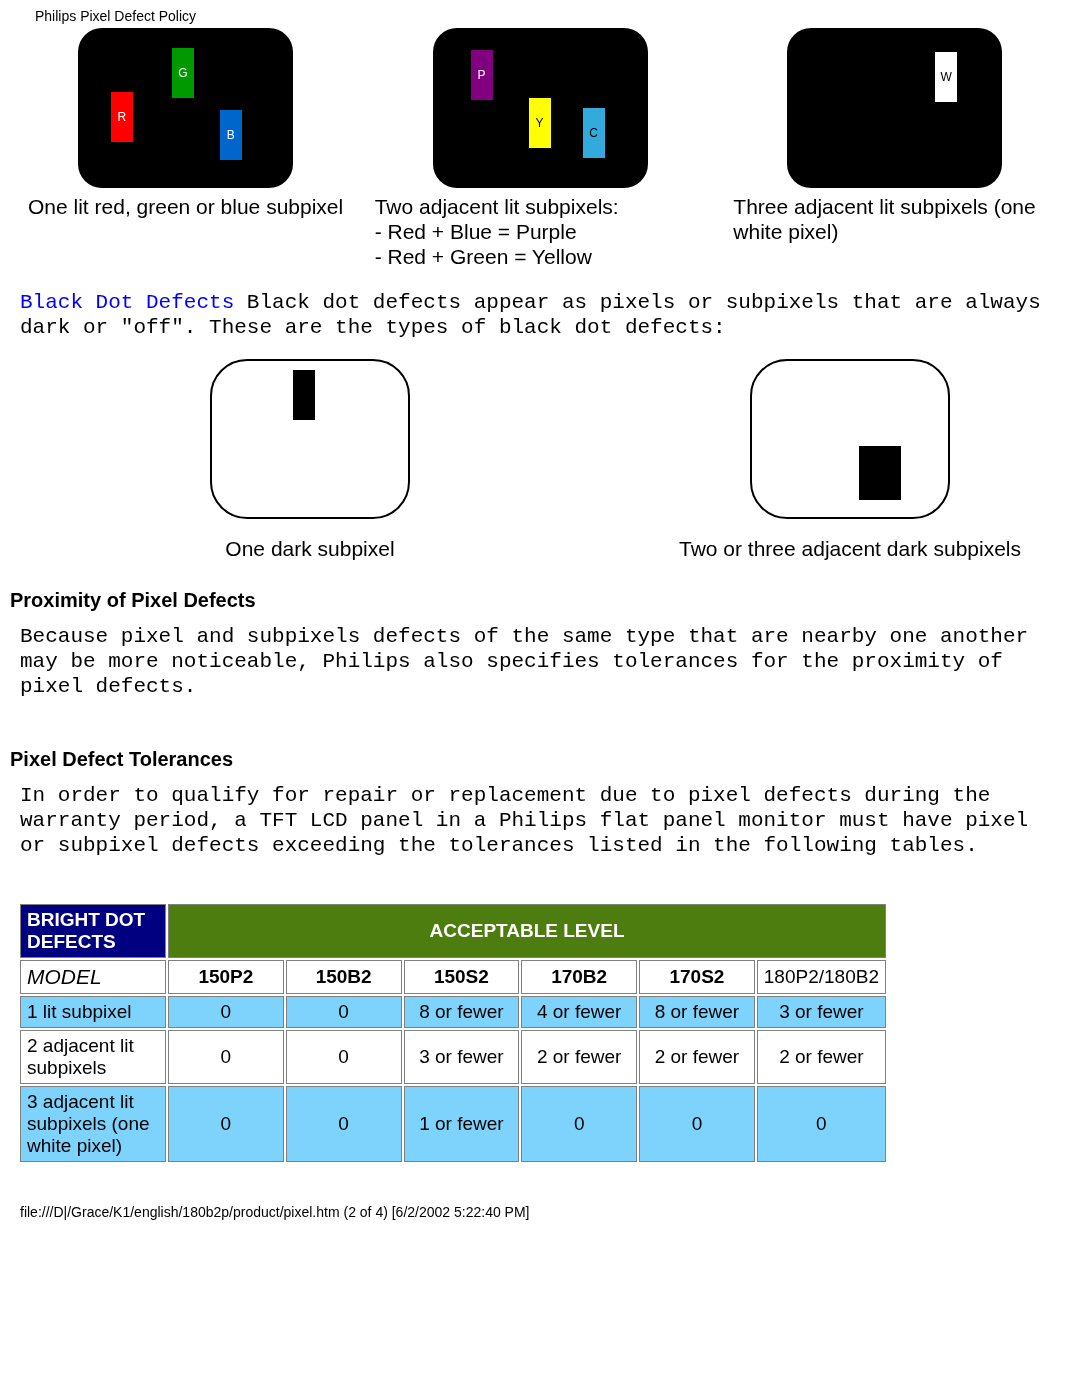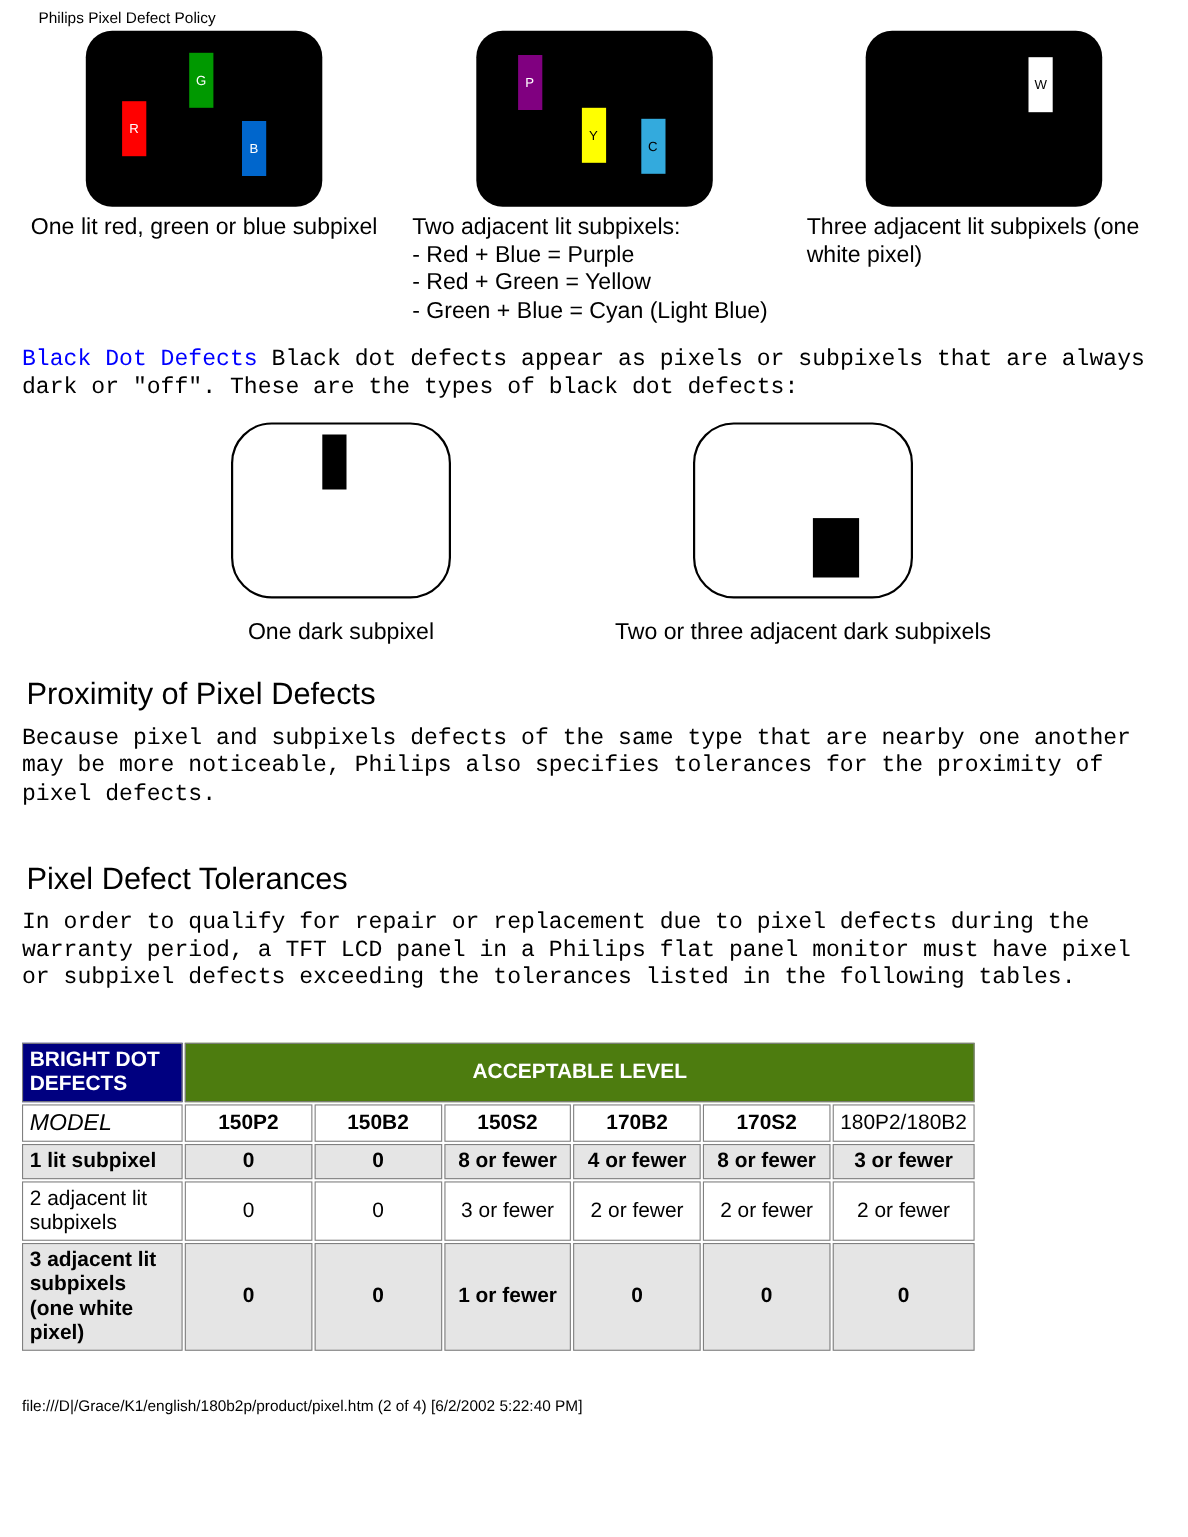--- a/index.html
+++ b/index.html
@@ -50,34 +50,36 @@
     padding: 20px 20px 4px 20px;
     line-height: 1.2;
     font-family: Liberation Mono, monospace;
   }
   .blue-lead {
     color: #0000ff;
   }
   .row2 {
     display: flex;
     padding: 10px 20px 0 20px;
+    gap: 120px;
   }
   .col2 {
     flex: 0 0 auto;
   }
   .dark-figure {
     text-align: center;
     width: 420px;
   }
   .rounded-screen {
     margin: 0 auto 8px auto;
   }
   .section-heading {
-    font-size: 28px;
-    padding: 28px 20px 0 24px;
+    font-size: 20px;
+    padding: 28px 20px 0 10px;
+    font-weight: bold;
   }
   table.tol {
     border-collapse: separate;
     border-spacing: 2px;
     width: 870px;
     margin: 40px 0 0 18px;
     font-size: 19px;
   }
   table.tol td, table.tol th {
     border: 1px solid #808080;
@@ -99,22 +101,21 @@
   }
   table.tol .model-label {
     font-style: italic;
     text-align: left;
     font-size: 21px;
   }
   table.tol .row-label {
     text-align: left;
   }
   table.tol .yellow {
-    background: #e5e5e5;
-    font-weight: bold;
+    background: #7dd3fc;
   }
   .footer {
     font-size: 14px;
     padding: 40px 0 10px 20px;
   }
   .col-defect { width: 150px; }
   .col-model  { width: 120px; }
 </style>
 </head>
 <body>
@@ -134,21 +135,20 @@
   <div class="col3">
     <div class="bright-illustration">
       <div class="sub" style="background:#800080; left:38px; top:22px; color:#fff;">P</div>
       <div class="sub" style="background:#ffff00; left:96px; top:70px; color:#000;">Y</div>
       <div class="sub" style="background:#33aadd; left:150px; top:80px; color:#000;">C</div>
     </div>
     <div class="caption">
       <div>Two adjacent lit subpixels:</div>
       <div>- Red + Blue = Purple</div>
       <div>- Red + Green = Yellow</div>
-      <div>- Green + Blue = Cyan (Light Blue)</div>
     </div>
   </div>
 
   <div class="col3">
     <div class="bright-illustration">
       <div class="sub" style="background:#fff; color:#000; left:148px; top:24px;">W</div>
     </div>
     <div class="caption" style="padding-left:4px;">Three adjacent lit subpixels (one white pixel)</div>
   </div>
 </div>

